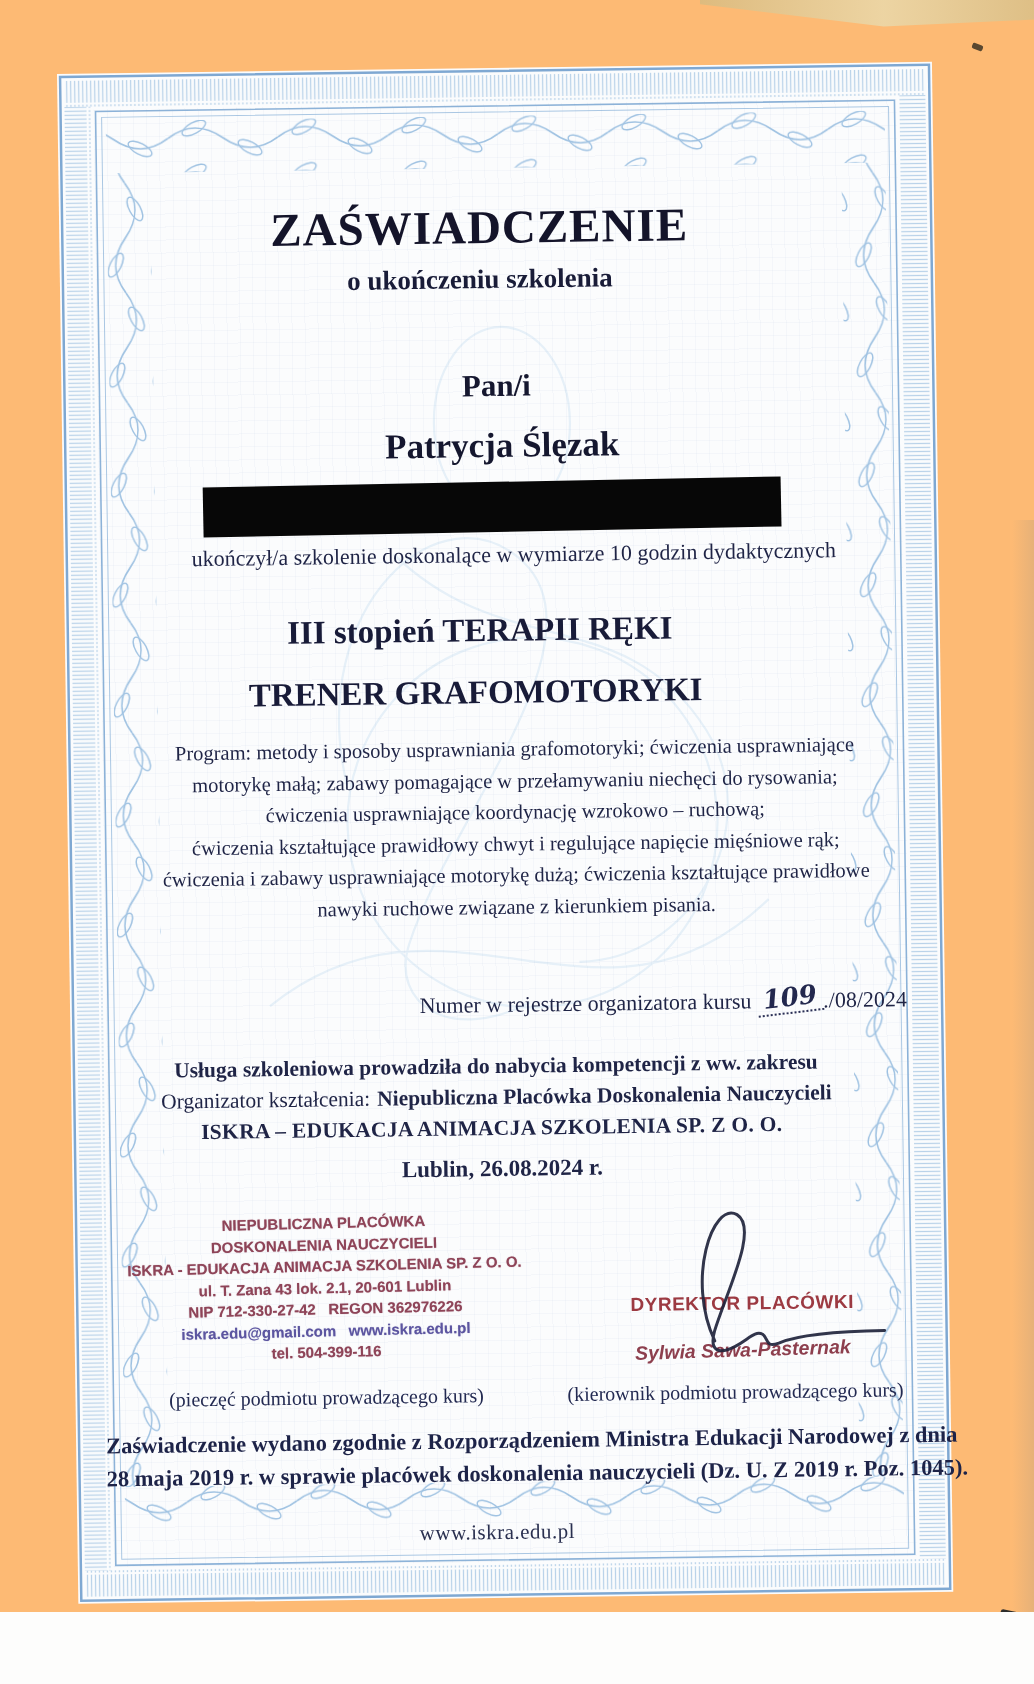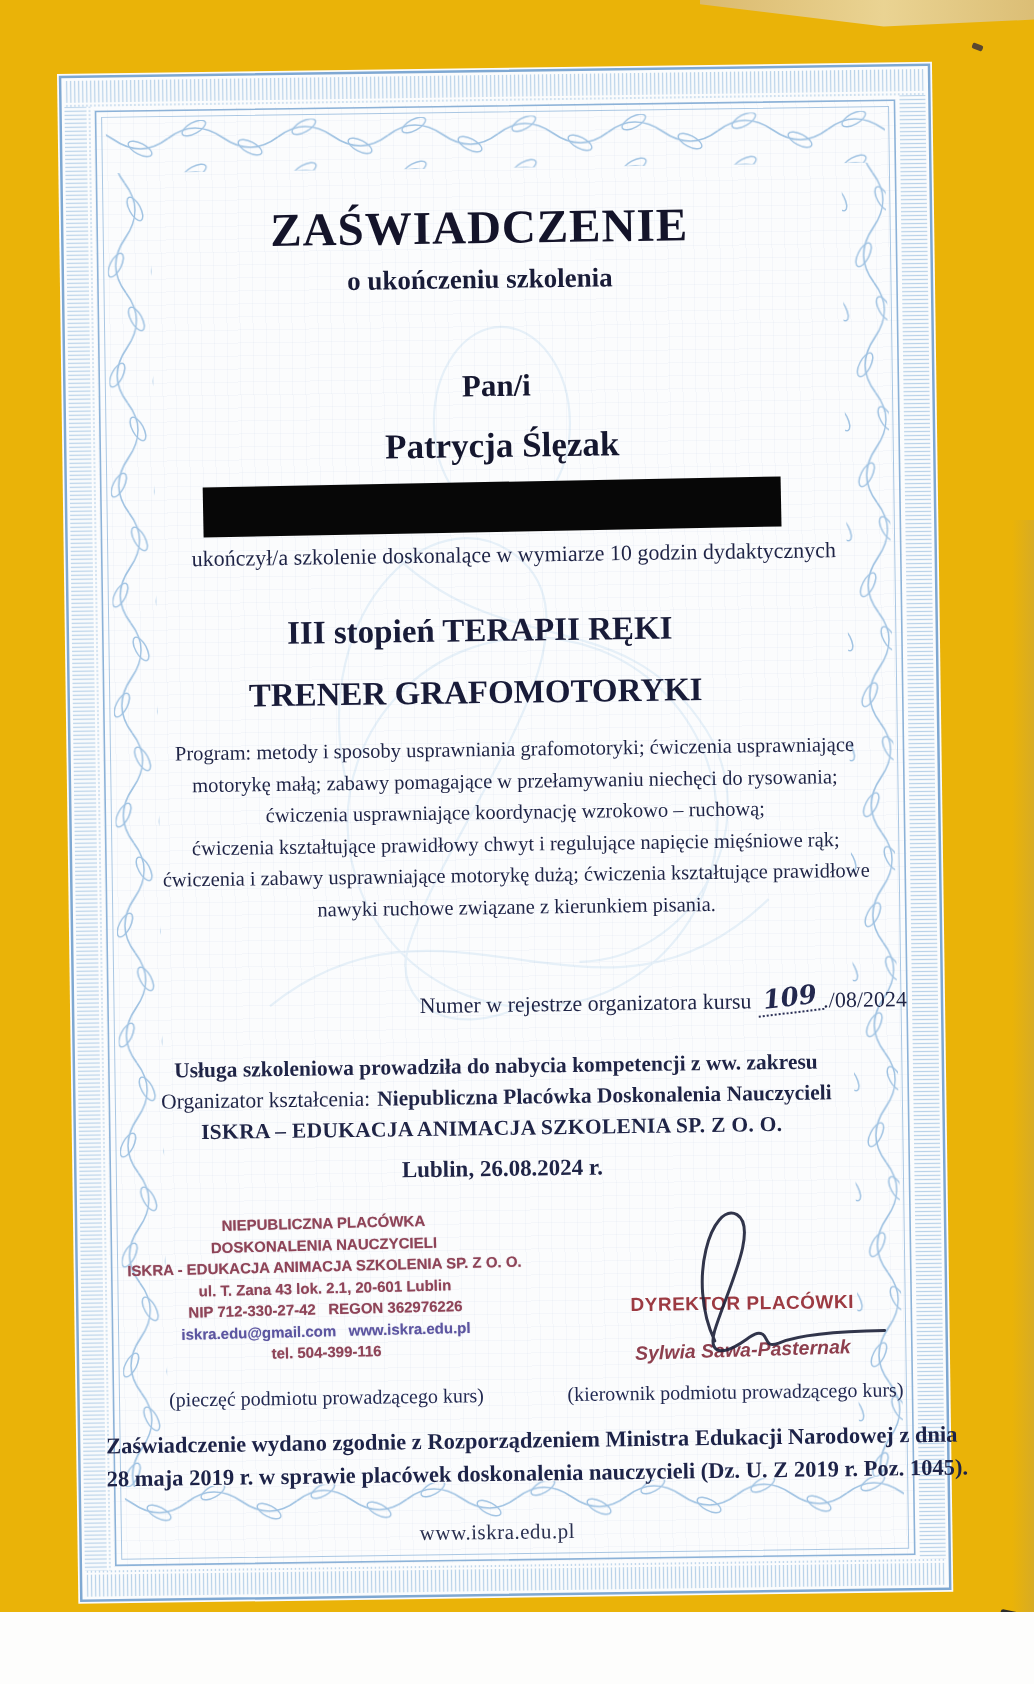--- a/index.html
+++ b/index.html
@@ -1,16 +1,16 @@
 <!DOCTYPE html>
 <html><head>
 <meta charset="utf-8">
 <style>
   html,body{margin:0;padding:0;background:#fdfdfc;}
-  .scene{position:relative;width:1034px;height:1612px;overflow:hidden;background:#eab308;
+  .scene{position:relative;width:1034px;height:1612px;overflow:hidden;background:#fdba74;
          font-family:"Liberation Serif","DejaVu Serif",serif;}
 
   
   .bg-tan{position:absolute;left:700px;top:0;width:334px;height:28px;
           background:linear-gradient(90deg,#d8bb80,#ead9ab 55%,#d9c089);
           clip-path:polygon(0 0,100% 0,100% 70%,55% 95%,0 15%);opacity:.85;}
   .speck-top{position:absolute;left:972px;top:44px;width:11px;height:6px;background:#5a4830;
              border-radius:2px;transform:rotate(20deg);}
   .blob-green{position:absolute;left:972px;top:1620px;width:48px;height:54px;border-radius:50%;
               background:radial-gradient(circle,#d9e162,#eef2b0 75%);opacity:.55;filter:blur(2px);}

